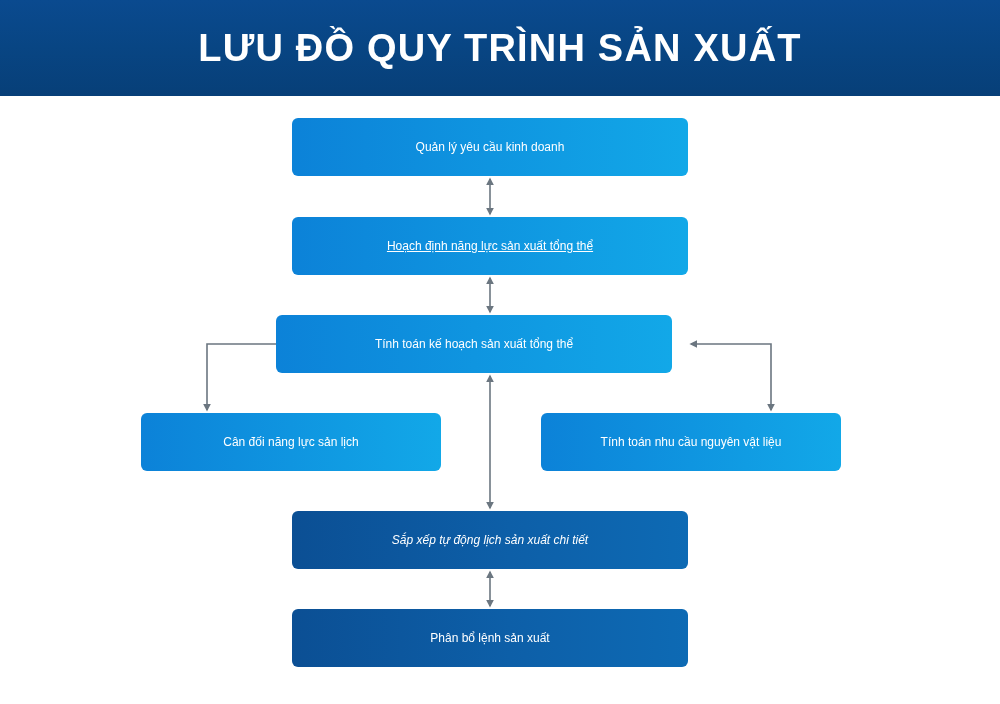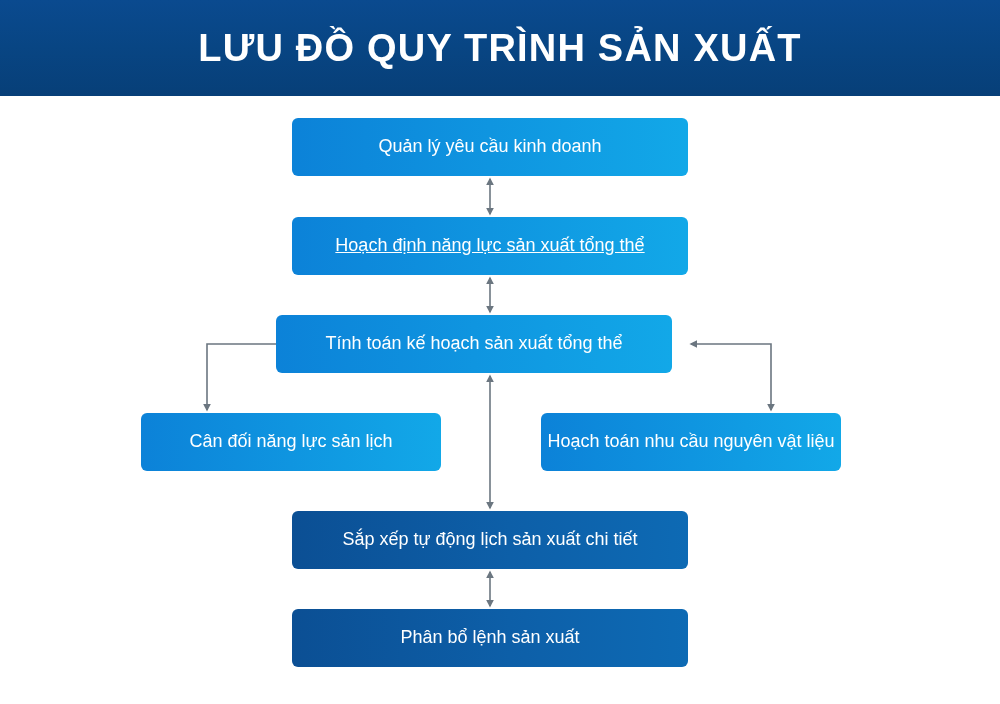--- a/index.html
+++ b/index.html
@@ -37,40 +37,40 @@
   }
 
   
   .node {
     position: absolute;
     border-radius: 6px;
     display: flex;
     align-items: center;
     justify-content: center;
     color: #ffffff;
-    font-size: 18px;
+    font-size: 12px;
     font-weight: 400;
     padding: 0 14px;
     line-height: 1.2;
     white-space: nowrap;
   }
   .grad-light {
     background: linear-gradient(90deg, #0c82d8 0%, #12a8e8 100%);
   }
   .grad-dark {
     background: linear-gradient(90deg, #0b4f94 0%, #0d5fa8 55%, #0d6ab4 100%);
   }
 
   
   #n1 { left: 292px; top: 118px;  width: 396px; height: 58px; }
   #n2 { left: 292px; top: 217px;  width: 396px; height: 58px; text-decoration: underline; }
   #n3 { left: 276px; top: 315px;  width: 396px; height: 58px; }
   #n4 { left: 141px; top: 413px;  width: 300px; height: 58px; }
   #n5 { left: 541px; top: 413px;  width: 300px; height: 58px; }
-  #n6 { left: 292px; top: 511px;  width: 396px; height: 58px; }
+  #n6 { left: 292px; top: 511px;  width: 396px; height: 58px; font-style: italic; }
   #n7 { left: 292px; top: 609px;  width: 396px; height: 58px; }
 
   
   #connectors {
     position: absolute;
     left: 0; top: 0;
     width: 1000px; height: 704px;
     pointer-events: none;
   }
 </style>
@@ -104,19 +104,19 @@
   </svg>
 
   <div id="n1" class="node grad-light">Quản lý yêu cầu kinh doanh</div>
 
   <div id="n2" class="node grad-light">Hoạch định năng lực sản xuất tổng thể</div>
 
   <div id="n3" class="node grad-light">Tính toán kế hoạch sản xuất tổng thể</div>
 
   <div id="n4" class="node grad-light">Cân đối năng lực sản lịch</div>
 
-  <div id="n5" class="node grad-light">Hoạch toán nhu cầu nguyên vật liệu</div>
+  <div id="n5" class="node grad-light">Tính toán nhu cầu nguyên vật liệu</div>
 
   <div id="n6" class="node grad-dark">Sắp xếp tự động lịch sản xuất chi tiết</div>
 
   <div id="n7" class="node grad-dark">Phân bổ lệnh sản xuất</div>
 
 </div>
 
 </body></html>

